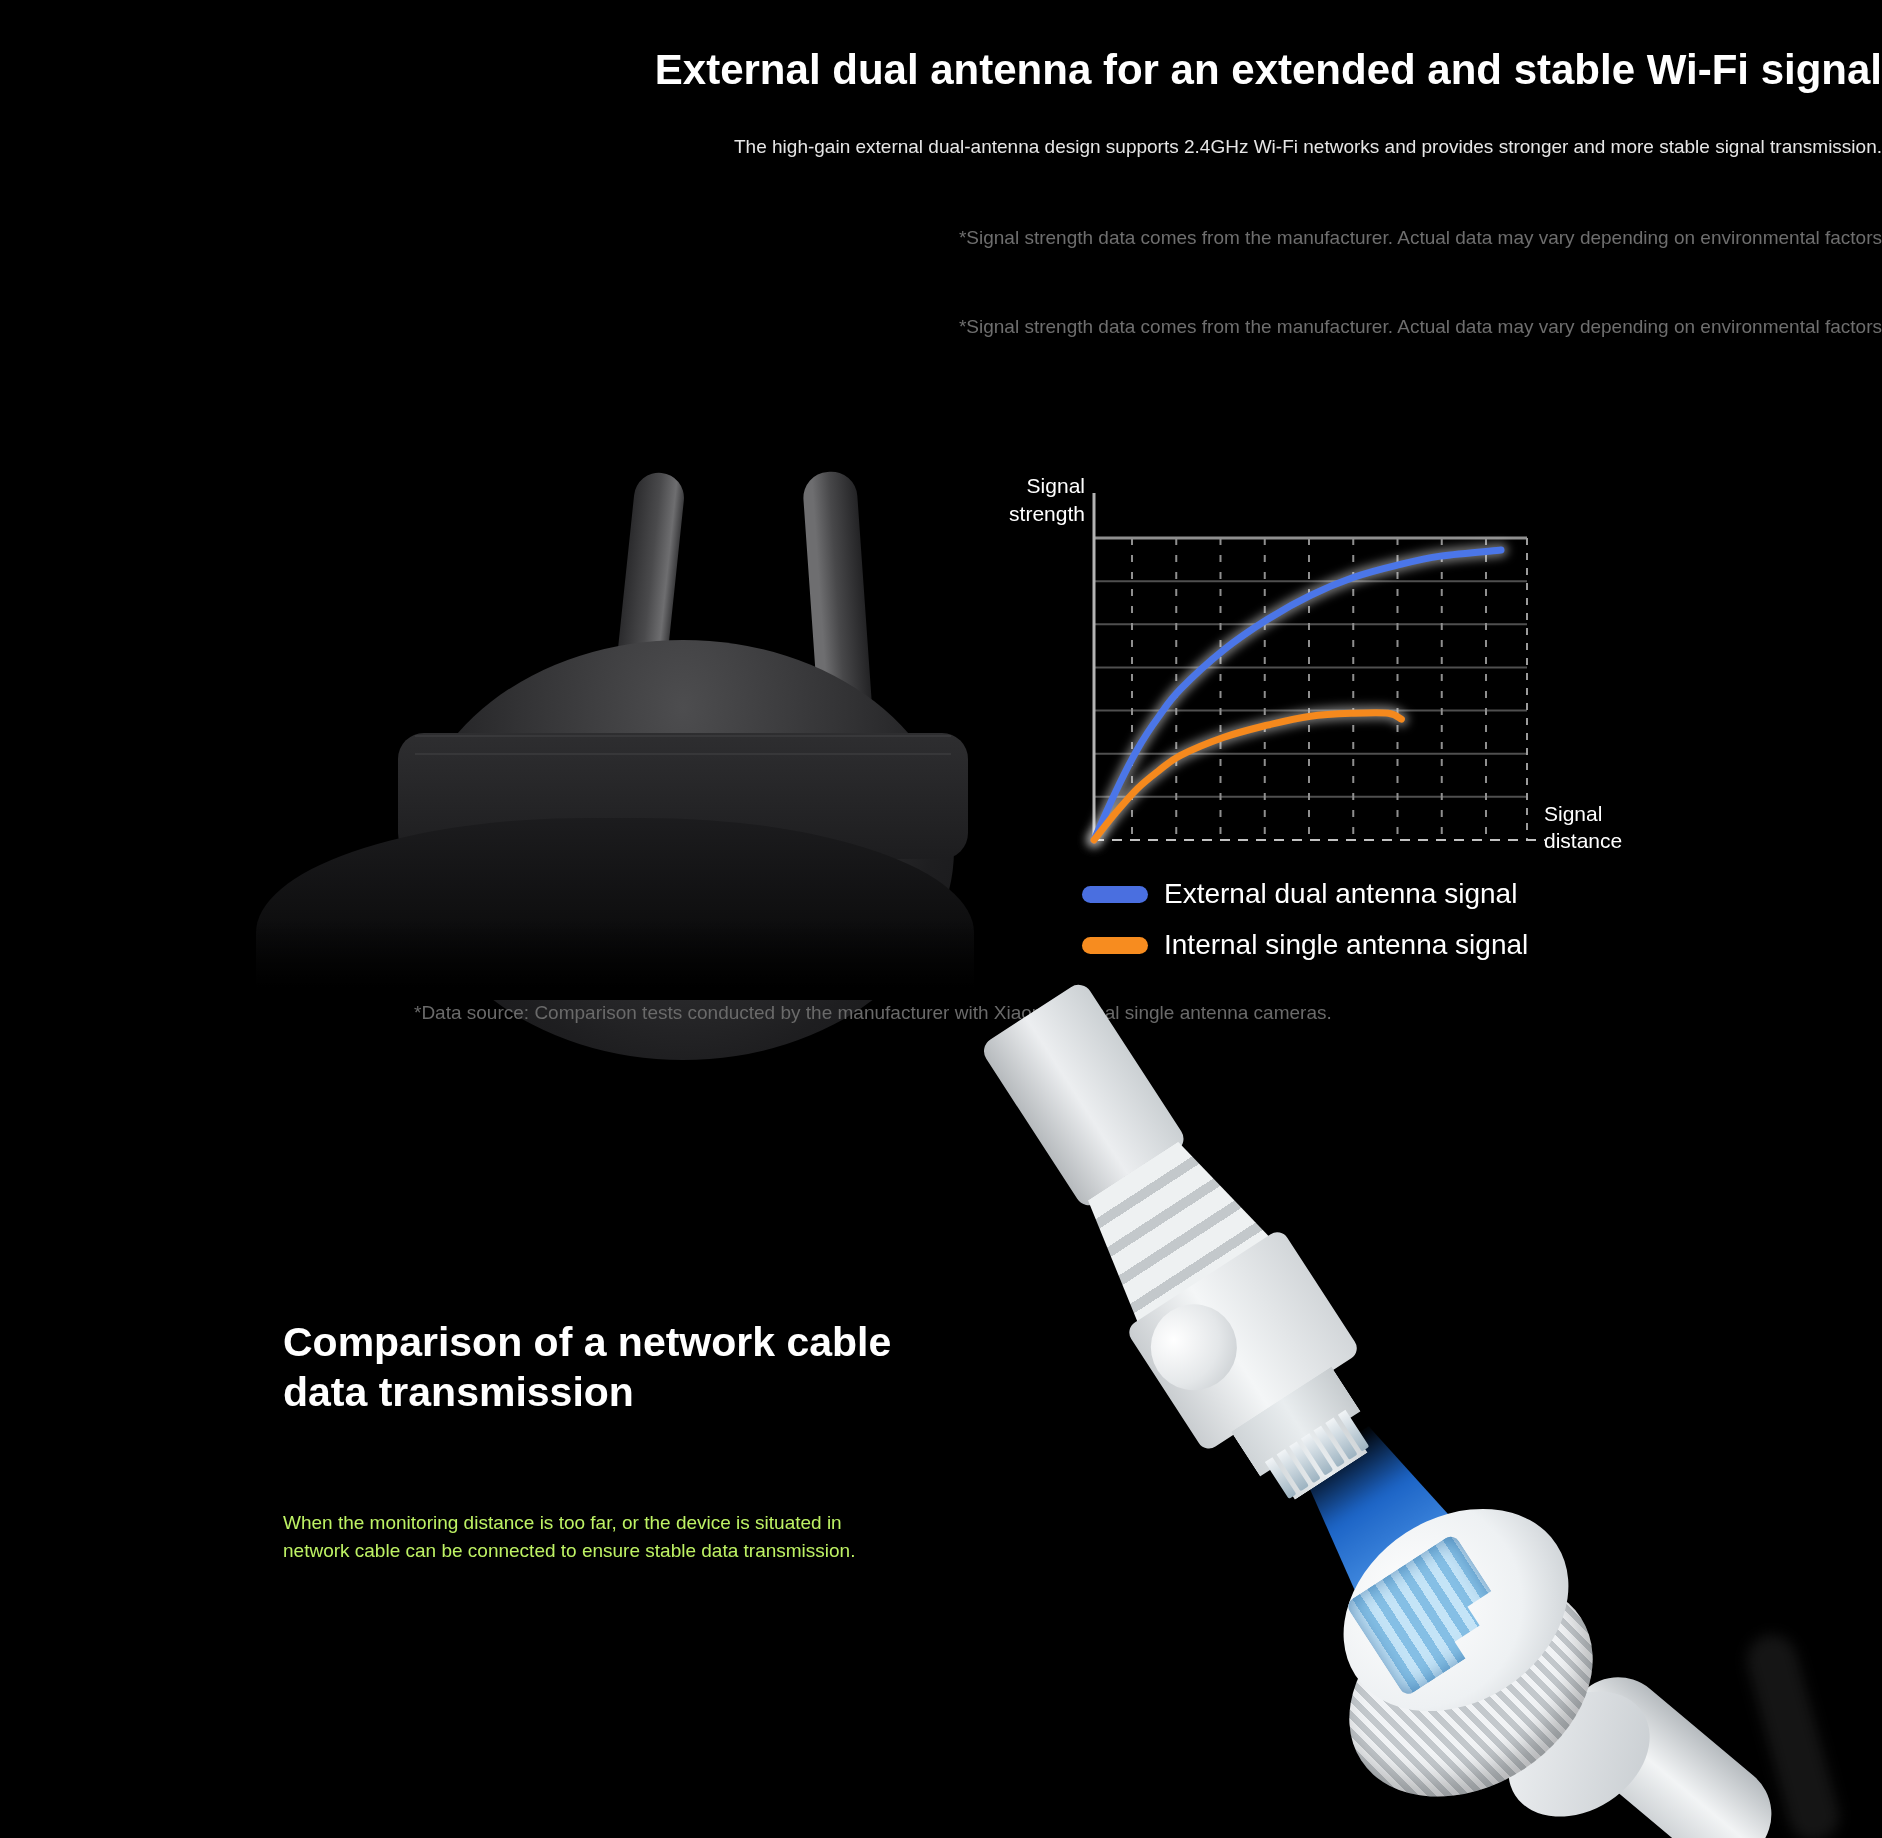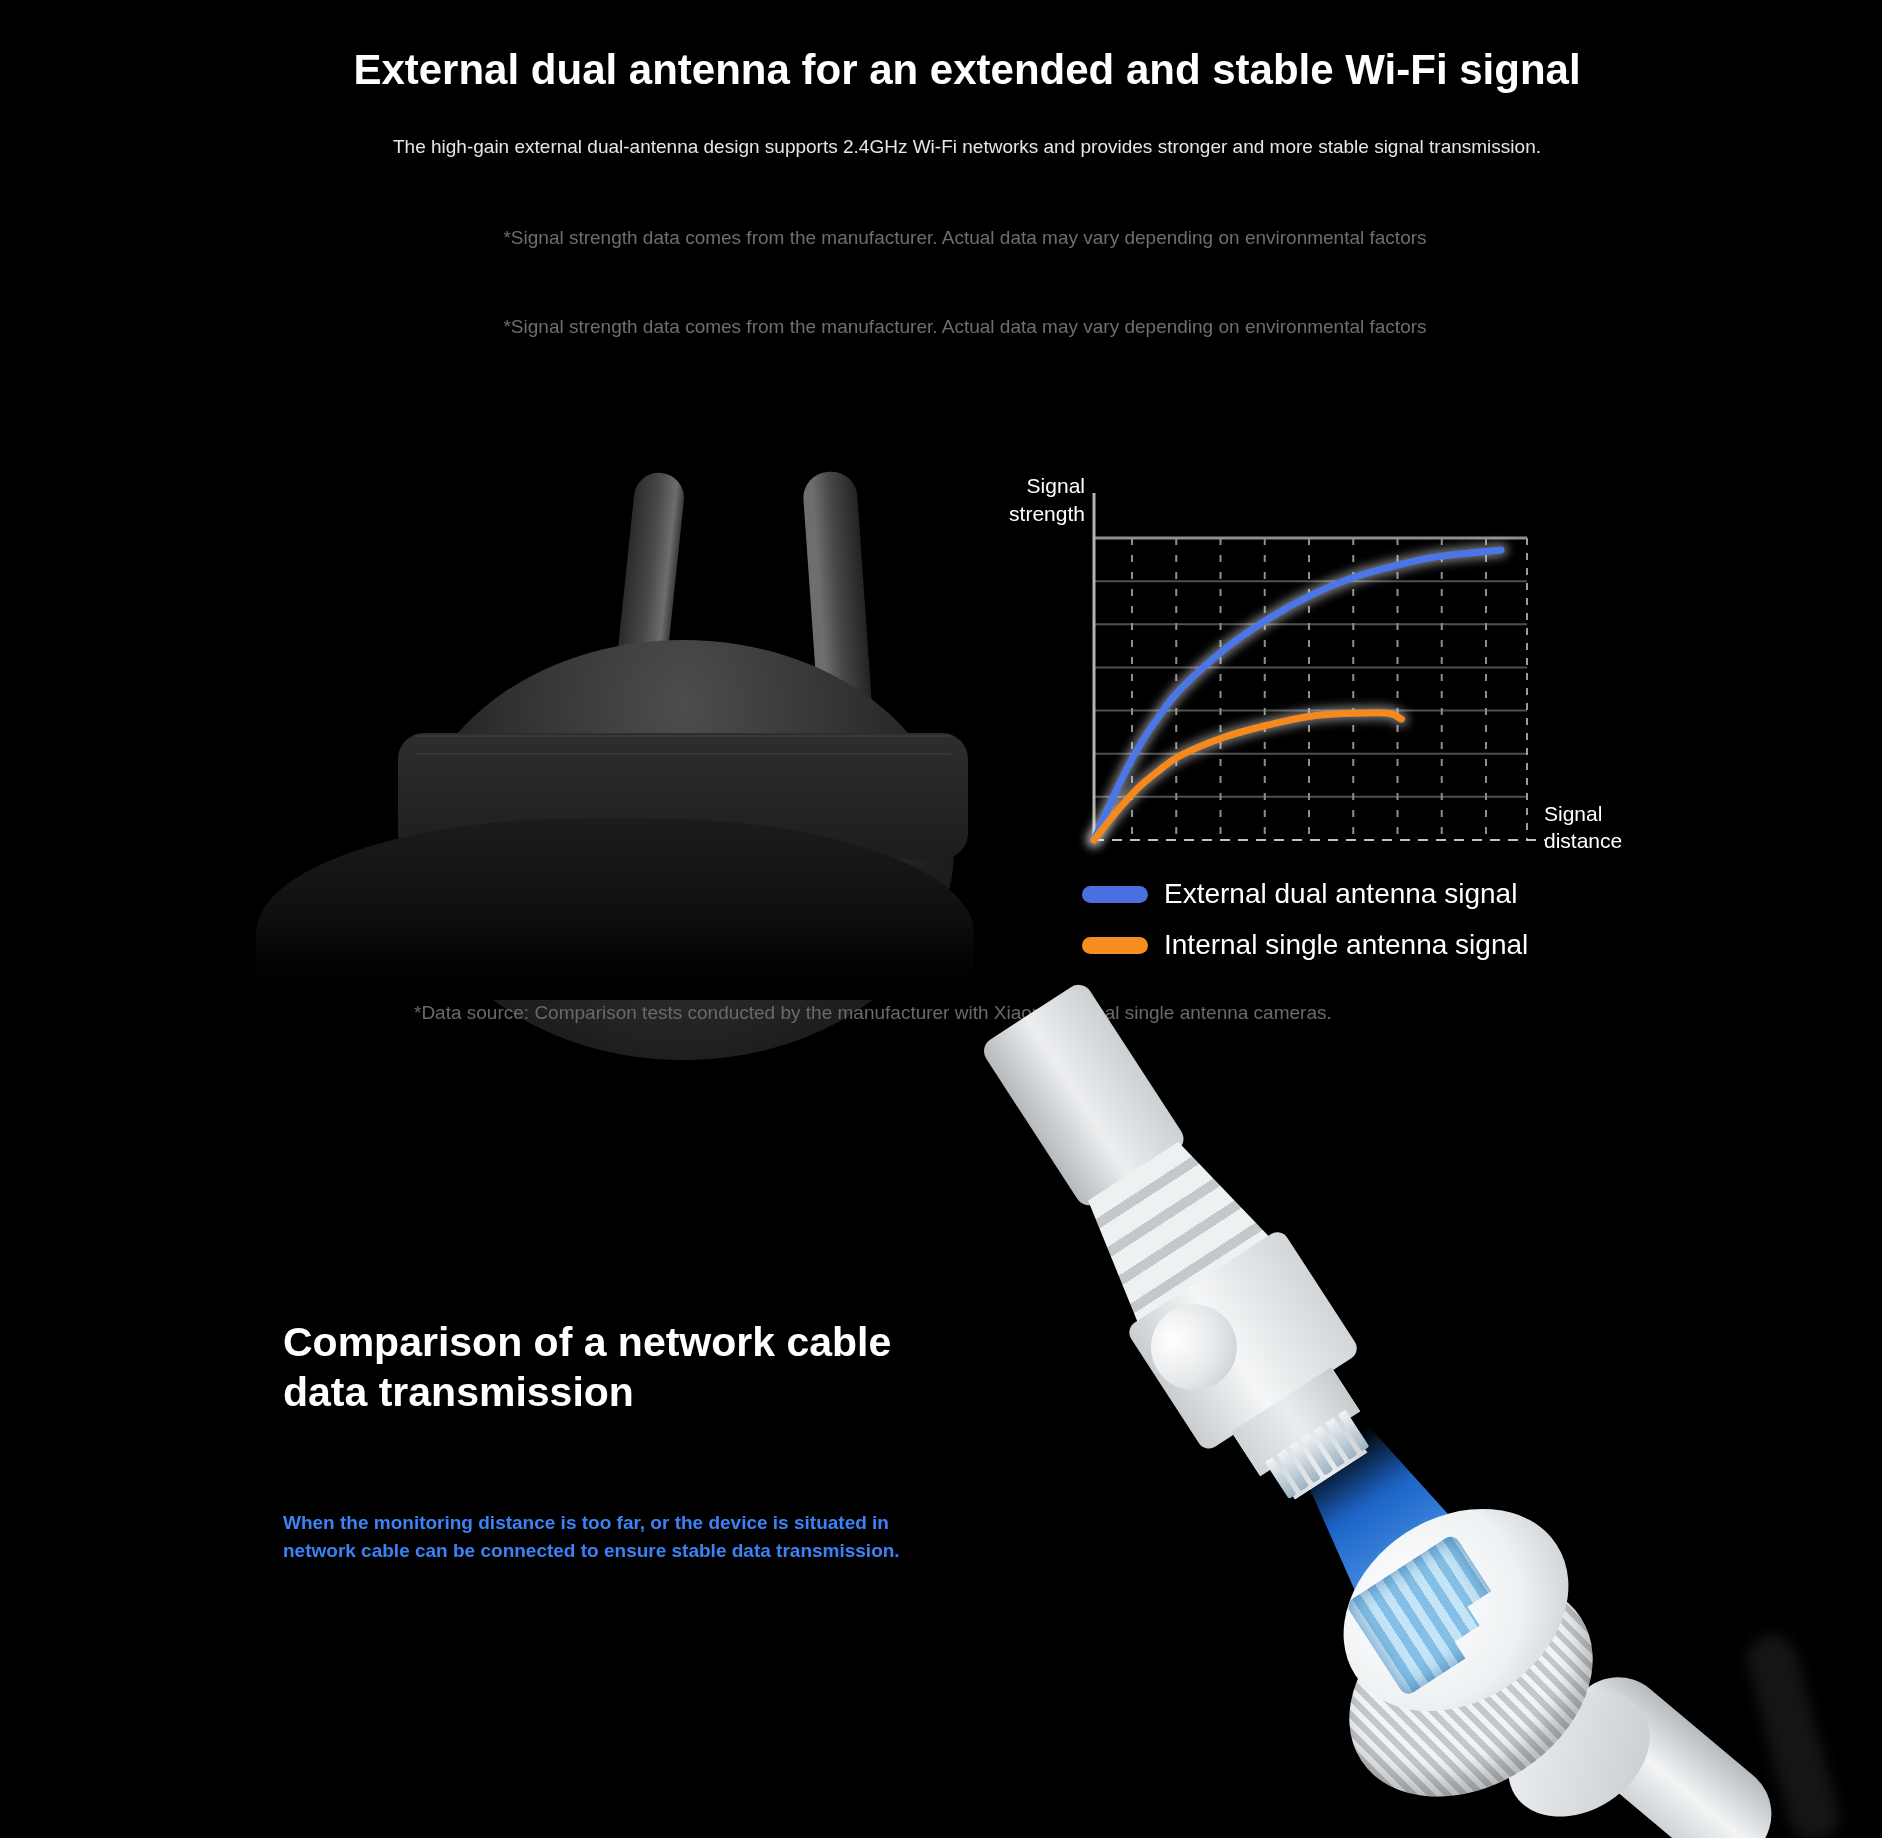--- a/index.html
+++ b/index.html
@@ -1,19 +1,19 @@
 <!DOCTYPE html>
 <html><head>
 <meta charset="utf-8">
 <style>
   html,body{margin:0;padding:0;background:#000;}
   #stage{position:relative;width:1882px;height:1838px;background:#000;overflow:hidden;
          font-family:"Liberation Sans",sans-serif;}
   .abs{position:absolute;}
-  .ctr{width:100%;text-align:center;box-sizing:border-box;}
+  .ctr{width:100%;text-align:right;box-sizing:border-box;}
 
   
   .title{top:46px;padding-left:52px;font-size:42px;font-weight:700;color:#fff;letter-spacing:0px;}
   .subtitle{top:136px;padding-left:52px;font-size:19px;color:#e6e6e6;}
   .disclaimer{padding-left:48px;font-size:19px;color:#6e6e6e;}
   .disc1{top:227px;} .disc2{top:316px;}
 
   
   .camera{left:250px;top:465px;width:730px;height:535px;}
   .antenna{position:absolute;top:6px;height:350px;border-radius:26px 26px 10px 10px;}
@@ -40,21 +40,21 @@
   .xlab{left:1536px;top:800px;line-height:27px;}
   .legend-row{display:flex;align-items:center;gap:16px;left:1082px;height:20px;}
   .lrow1{top:884px;} .lrow2{top:935px;}
   .pill{width:66px;height:17px;border-radius:9px;}
   .pill-ext{background:#4a6fe0;} .pill-int{background:#f78c1f;}
   .legend-label{font-size:28px;color:#ffffff;white-space:nowrap;}
   .footnote{left:414px;top:1002px;font-size:19px;color:#6a6a6a;white-space:nowrap;}
 
   
   .section-heading{left:283px;top:1317px;font-size:41px;font-weight:700;color:#fff;line-height:50px;}
-  .section-body{left:283px;top:1509px;font-size:19px;color:#3b82f6;line-height:27.5px;font-weight:bold;}
+  .section-body{left:283px;top:1509px;font-size:19px;color:#bef264;line-height:27.5px;}
 
   
   .plug{left:905px;top:1020px;width:260px;height:570px;transform:rotate(-33deg);transform-origin:130px 0;}
   .plug .cable{position:absolute;left:68px;top:-8px;width:124px;height:195px;border-radius:14px;
         background:linear-gradient(to right,#b6babd,#eceef0 45%,#cbd0d3);}
   .plug .boot{position:absolute;left:51px;top:180px;width:158px;height:132px;
         clip-path:polygon(16% 0,84% 0,100% 100%,0 100%);
         background:repeating-linear-gradient(180deg,#eef1f2 0 20px,#c3c8cb 20px 30px);}
   .plug .pbody{position:absolute;left:37px;top:308px;width:186px;height:148px;border-radius:12px;
         background:linear-gradient(to right,#c9cdd0,#f4f6f7 42%,#d2d6d9);}

